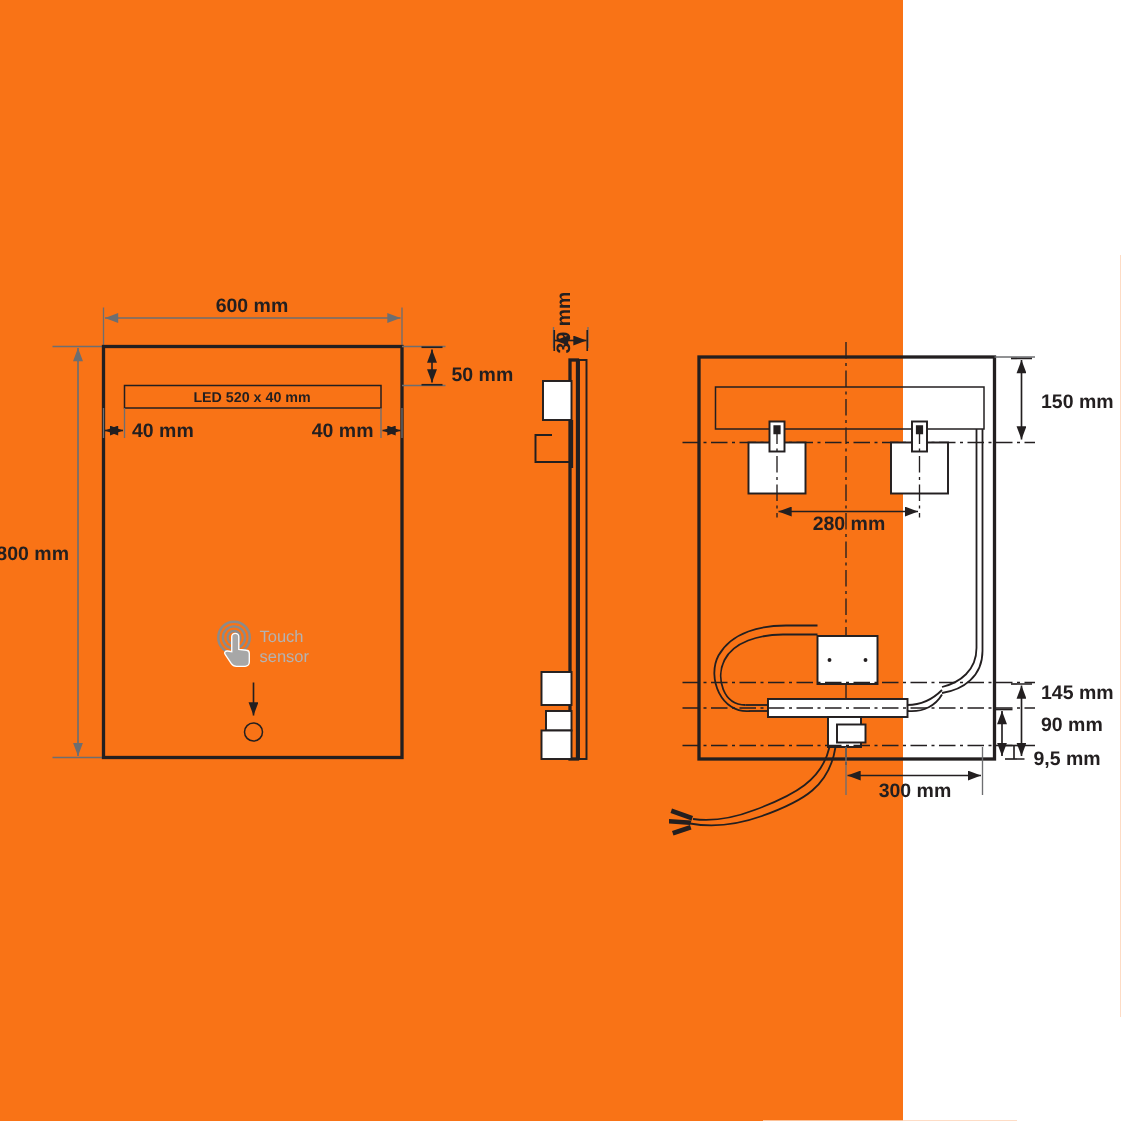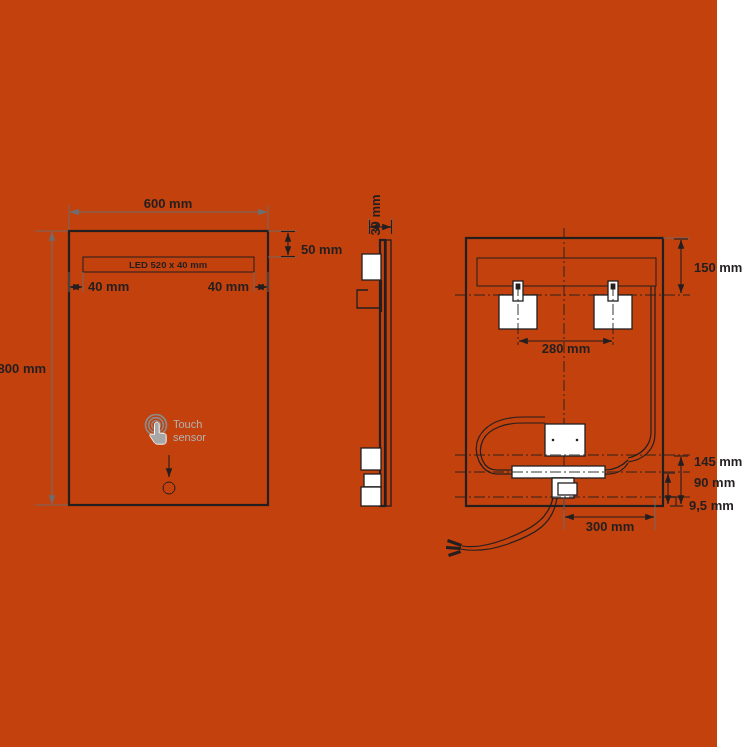--- a/index.html
+++ b/index.html
@@ -9,23 +9,23 @@
     background: #ffffff;
   }
   body {
     width: 747px;
     height: 747px;
     font-family: "Liberation Sans", sans-serif;
     overflow: hidden;
   }
   #sheet {
     position: relative;
-    width: 717px;
+    width: 602px;
     height: 747px;
-    background: #c2410c;
+    background: #f97316;
   }
   #sheet svg {
     display: block;
   }
   .dimtext {
     font-family: "Liberation Sans", sans-serif;
     font-size: 13px;
     font-weight: 700;
     fill: #231f20;
   }

